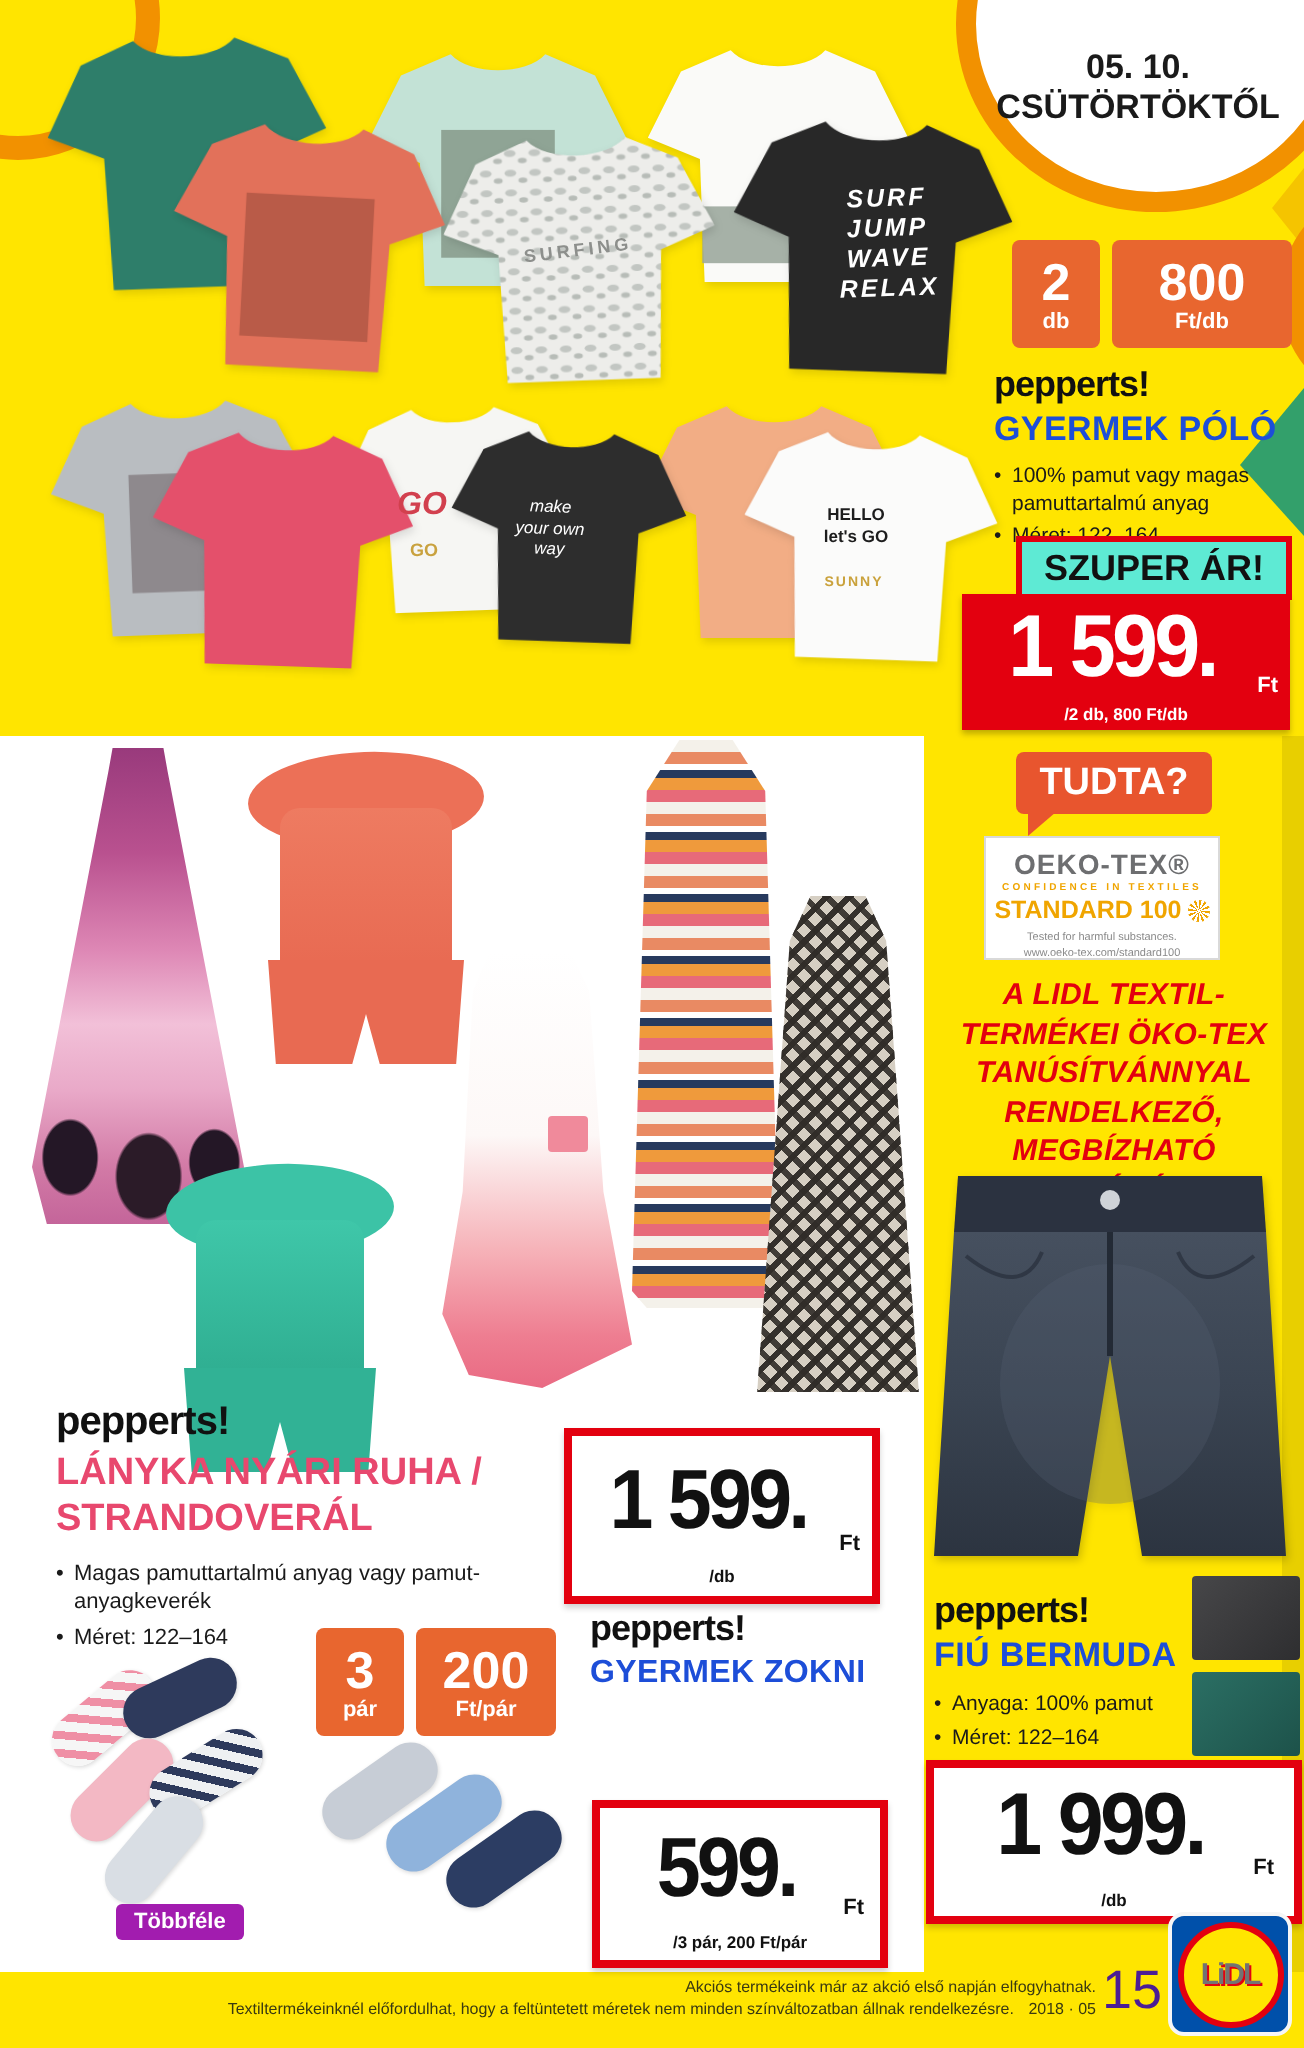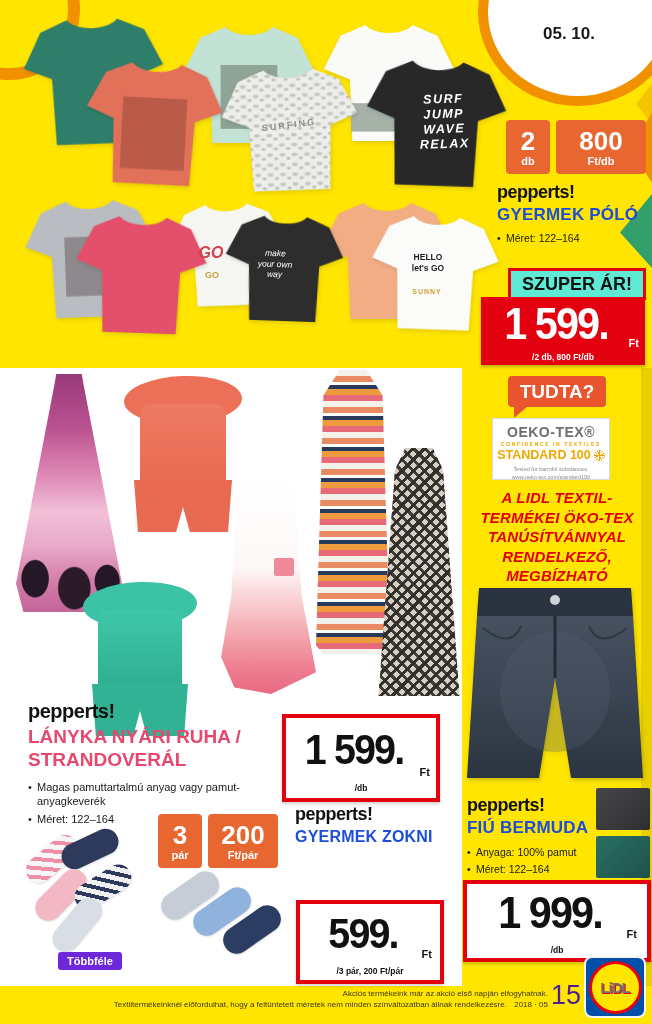--- a/index.html
+++ b/index.html
@@ -53,21 +53,21 @@
   .oeko-brand{color:#6d6e70;font-weight:700;font-size:14px;letter-spacing:0.5px;}
   .oeko-sub{color:#f0a500;font-size:5px;letter-spacing:1.6px;font-weight:700;margin-top:1px;}
   .oeko-std{color:#f0a500;font-weight:800;font-size:12.5px;margin-top:1px;}
   .oeko-sun{display:inline-block;width:11px;height:11px;border-radius:50%;vertical-align:middle;margin-left:3px;background:repeating-conic-gradient(#f0a500 0 14deg,#fff 14deg 30deg);}
   .oeko-small{color:#8a8a8a;font-size:5.5px;line-height:1.5;margin-top:3px;}
   .claim{color:#e3000f;font-weight:800;font-size:15px;line-height:1.3;text-align:center;letter-spacing:0.2px;}
 
   
   .panel{left:0;top:368px;width:462px;height:618px;background:#fff;}
   .ruha-title{font-weight:800;color:#e8486e;font-size:19px;line-height:1.2;}
-  .tobbfele{background:#6d28d9;border-radius:3px;color:#fff;font-weight:700;font-size:11px;padding:3px 9px;display:inline-block;}
+  .tobbfele{background:#a21caf;border-radius:3px;color:#fff;font-weight:700;font-size:11px;padding:3px 9px;display:inline-block;}
 
   
   .dress{position:absolute;}
   .d-tiedye{background:
       radial-gradient(ellipse 22px 30px at 18% 86%,#241726 0 60%,transparent 65%),
       radial-gradient(ellipse 26px 34px at 55% 90%,#2b1b28 0 60%,transparent 65%),
       radial-gradient(ellipse 20px 26px at 86% 87%,#241726 0 60%,transparent 65%),
       linear-gradient(180deg,#993a7c 0%,#b9518f 22%,#dd86b4 42%,#f2c0d8 58%,#e9a9c8 72%,#d27aa6 88%,#c4659a 100%);
     clip-path:polygon(38% 0,62% 0,64% 5%,100% 88%,93% 100%,7% 100%,0 88%,36% 5%);}
   .d-ombre{background:linear-gradient(180deg,#ffffff 0%,#fdf8f7 42%,#f6b3b9 68%,#ee7e91 88%,#e96a83 100%);
@@ -118,20 +118,21 @@
   <div class="abs corner-arc"></div>
   <div class="abs tri-blue"></div>
   <div class="abs tri-yellow"></div>
   <div class="abs right-arc"></div>
   <div class="abs tri-green"></div>
   <div class="abs edge-strip"></div>
 
   <div class="abs date-circle"></div>
   <div class="abs date-text">
     <div>05. 10.</div>
+    <div>CSÜTÖRTÖKTŐL</div>
   </div>
 
   <svg class="tee" viewBox="0 0 120 110" style="left:18px;top:12px;width:152px;transform:rotate(-2deg)">
       <use href="#tee" fill="#2e7e6a"></use>
     </svg>
   <svg class="tee" viewBox="0 0 120 110" style="left:178px;top:20px;width:142px;">
       <use href="#tee" fill="#c3e2d6"></use>
       <rect x="36" y="38" width="48" height="54" fill="#7e8f7f" opacity="0.75"></rect>
     </svg>
   <svg class="tee" viewBox="0 0 120 110" style="left:318px;top:18px;width:142px;">
@@ -187,20 +188,21 @@
     <span class="v">2</span>
     <span class="u">db</span>
   </div>
   <div class="abs qty-badge" style="left:556px;top:120px;width:90px;height:54px;">
     <span class="v">800</span>
     <span class="u">Ft/db</span>
   </div>
   <div class="abs brand" style="left:497px;top:182px;">pepperts!</div>
   <div class="abs prod-title" style="left:497px;top:205px;">GYERMEK PÓLÓ</div>
   <ul class="abs bullets" style="left:497px;top:228px;width:152px;">
+    <li>100% pamut vagy magas pamuttartalmú anyag</li>
     <li>Méret: 122–164</li>
   </ul>
   <div class="abs flag-super" style="left:508px;top:268px;width:132px;height:26px;z-index:4;">SZUPER ÁR!</div>
   <div class="abs price-red" style="left:481px;top:297px;width:164px;height:68px;">
     <div class="price-inner">
       <span class="amount" style="font-size:44px;top:2px;">1 599.</span>
       <span class="cur" style="right:6px;bottom:16px;">Ft</span>
       <span class="note" style="bottom:3px;">/2 db, 800 Ft/db</span>
     </div>
   </div>

